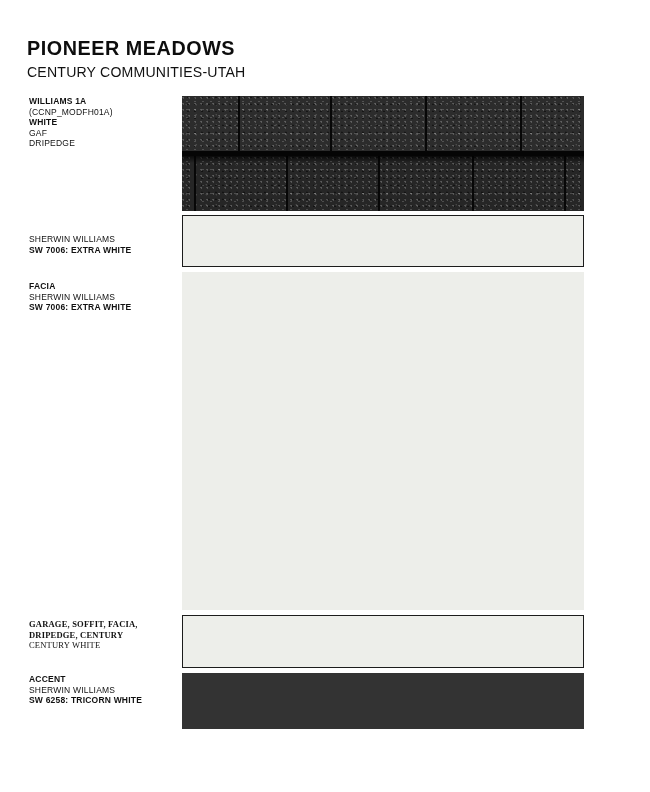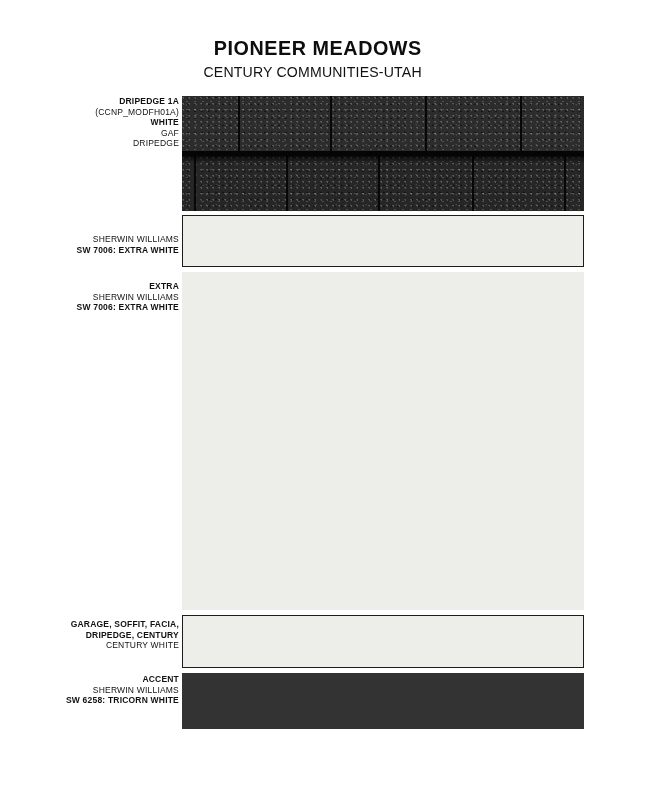--- a/index.html
+++ b/index.html
@@ -13,21 +13,20 @@
     font-family: "Liberation Sans", sans-serif;
     color: #111111;
     overflow: hidden;
     position: relative;
   }
 
   .page {
     position: relative;
     width: 650px;
     height: 792px;
-    text-align: right;
   }
 
   
   .header {
     position: absolute;
     left: 27px;
     top: 36px;
     width: 420px;
   }
   .title {
@@ -70,21 +69,21 @@
     color: #111111;
     white-space: nowrap;
   }
   .label-line.bold {
     font-weight: bold;
   }
 
   .blk-roof      { top: 96px; }
   .blk-trim      { top: 234px; }
   .blk-body      { top: 281px; }
-  .blk-garage    { top: 619px; }
+  .blk-garage    { top: 619px; font-family: Liberation Serif, serif; }
   .blk-accent    { top: 674px; }
 
   
   .swatches {
     position: absolute;
     left: 182px;
     top: 96px;
     width: 402px;
   }
   .swatch {
@@ -184,34 +183,34 @@
 <div class="page">
 
   <div class="header">
     <div class="title">PIONEER MEADOWS</div>
     <div class="subtitle">CENTURY COMMUNITIES-UTAH</div>
   </div>
 
   <div class="labels">
 
     <div class="label-block blk-roof">
-      <div class="label-line bold">DRIPEDGE 1A</div>
+      <div class="label-line bold">WILLIAMS 1A</div>
       <div class="label-line">(CCNP_MODFH01A)</div>
       <div class="label-line bold">WHITE</div>
       <div class="label-line">GAF</div>
       <div class="label-line">DRIPEDGE</div>
     </div>
 
     <div class="label-block blk-trim">
       <div class="label-line">SHERWIN WILLIAMS</div>
       <div class="label-line bold">SW 7006: EXTRA WHITE</div>
     </div>
 
     <div class="label-block blk-body">
-      <div class="label-line bold">EXTRA</div>
+      <div class="label-line bold">FACIA</div>
       <div class="label-line">SHERWIN WILLIAMS</div>
       <div class="label-line bold">SW 7006: EXTRA WHITE</div>
     </div>
 
     <div class="label-block blk-garage">
       <div class="label-line bold">GARAGE, SOFFIT, FACIA,</div>
       <div class="label-line bold">DRIPEDGE, CENTURY</div>
       <div class="label-line">CENTURY WHITE</div>
     </div>
 

